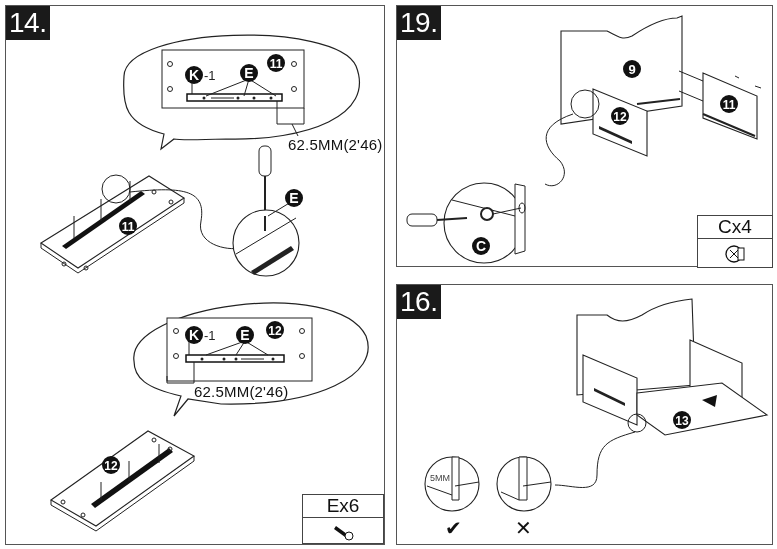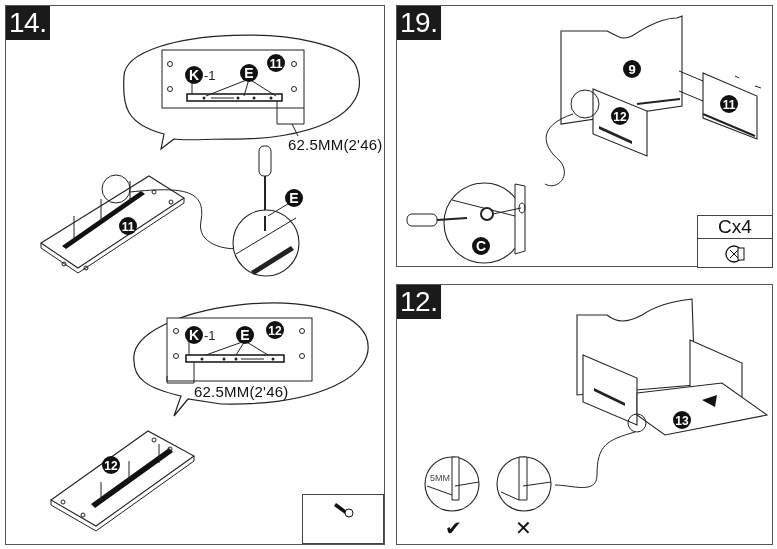--- a/index.html
+++ b/index.html
@@ -145,20 +145,21 @@
         <text x="105" y="464" text-anchor="middle" fill="#fff" font-size="12" font-weight="bold">12</text>
       </g>
     <text x="198" y="74" font-size="13" fill="#222">-1</text>
     <text x="198" y="334" font-size="13" fill="#222">-1</text>
   </svg>
 
   <div class="dim" style="left:282px;top:130px;">62.5MM(2'46)</div>
   <div class="dim" style="left:188px;top:377px;">62.5MM(2'46)</div>
 
   <div class="hw" style="left:296px;top:488px;width:82px;height:50px;">
+    <div class="lbl">Ex6</div>
     <div class="ico">
       <svg width="80" height="26">
           <path d="M33,8 L44,16 L42,19 L31,11 Z" fill="#111"></path>
           <circle cx="46" cy="18" r="4" fill="#fff" stroke="#111"></circle>
         </svg>
     </div>
   </div>
 </div>
 
 <div class="panel" style="left:396px;top:5px;width:377px;height:262px;">
@@ -211,21 +212,21 @@
       <svg width="76" height="30">
           <circle cx="36" cy="15" r="8" fill="#fff" stroke="#111" stroke-width="1.3"></circle>
           <path d="M32,11 L40,19 M40,11 L32,19" stroke="#111"></path>
           <rect x="40" y="9" width="6" height="12" fill="#fff" stroke="#111"></rect>
         </svg>
     </div>
   </div>
 </div>
 
 <div class="panel" style="left:396px;top:284px;width:377px;height:261px;">
-  <div class="step">12.</div>
+  <div class="step">16.</div>
   <svg width="377" height="261">
     <path d="M180,30 L210,30 C220,38 230,38 245,30 C260,20 275,16 295,14 L298,100 L180,110 Z" fill="#fff" stroke="#222" stroke-width="1.1"></path>
     <path d="M186,70 L240,93 L240,140 L186,117 Z" fill="#fff" stroke="#222" stroke-width="1.1"></path>
     <path d="M197,103 L228,118 L228,121 L197,106 Z" fill="#222"></path>
     <path d="M293,55 L345,78 L345,125 L293,102 Z" fill="#fff" stroke="#222" stroke-width="1.1"></path>
     <path d="M240,108 L325,98 L370,130 L268,150 L240,130 Z" fill="#fff" stroke="#222" stroke-width="1.1"></path>
     <path d="M305,115 L320,110 L318,122 Z" fill="#111"></path>
     <circle cx="240" cy="138" r="9" fill="none" stroke="#222"></circle>
     <path d="M238,147 C210,155 200,160 200,190 C200,210 175,200 158,200" fill="none" stroke="#222"></path>
     <circle cx="55" cy="199" r="27" fill="#fff" stroke="#222" stroke-width="1.1"></circle>

